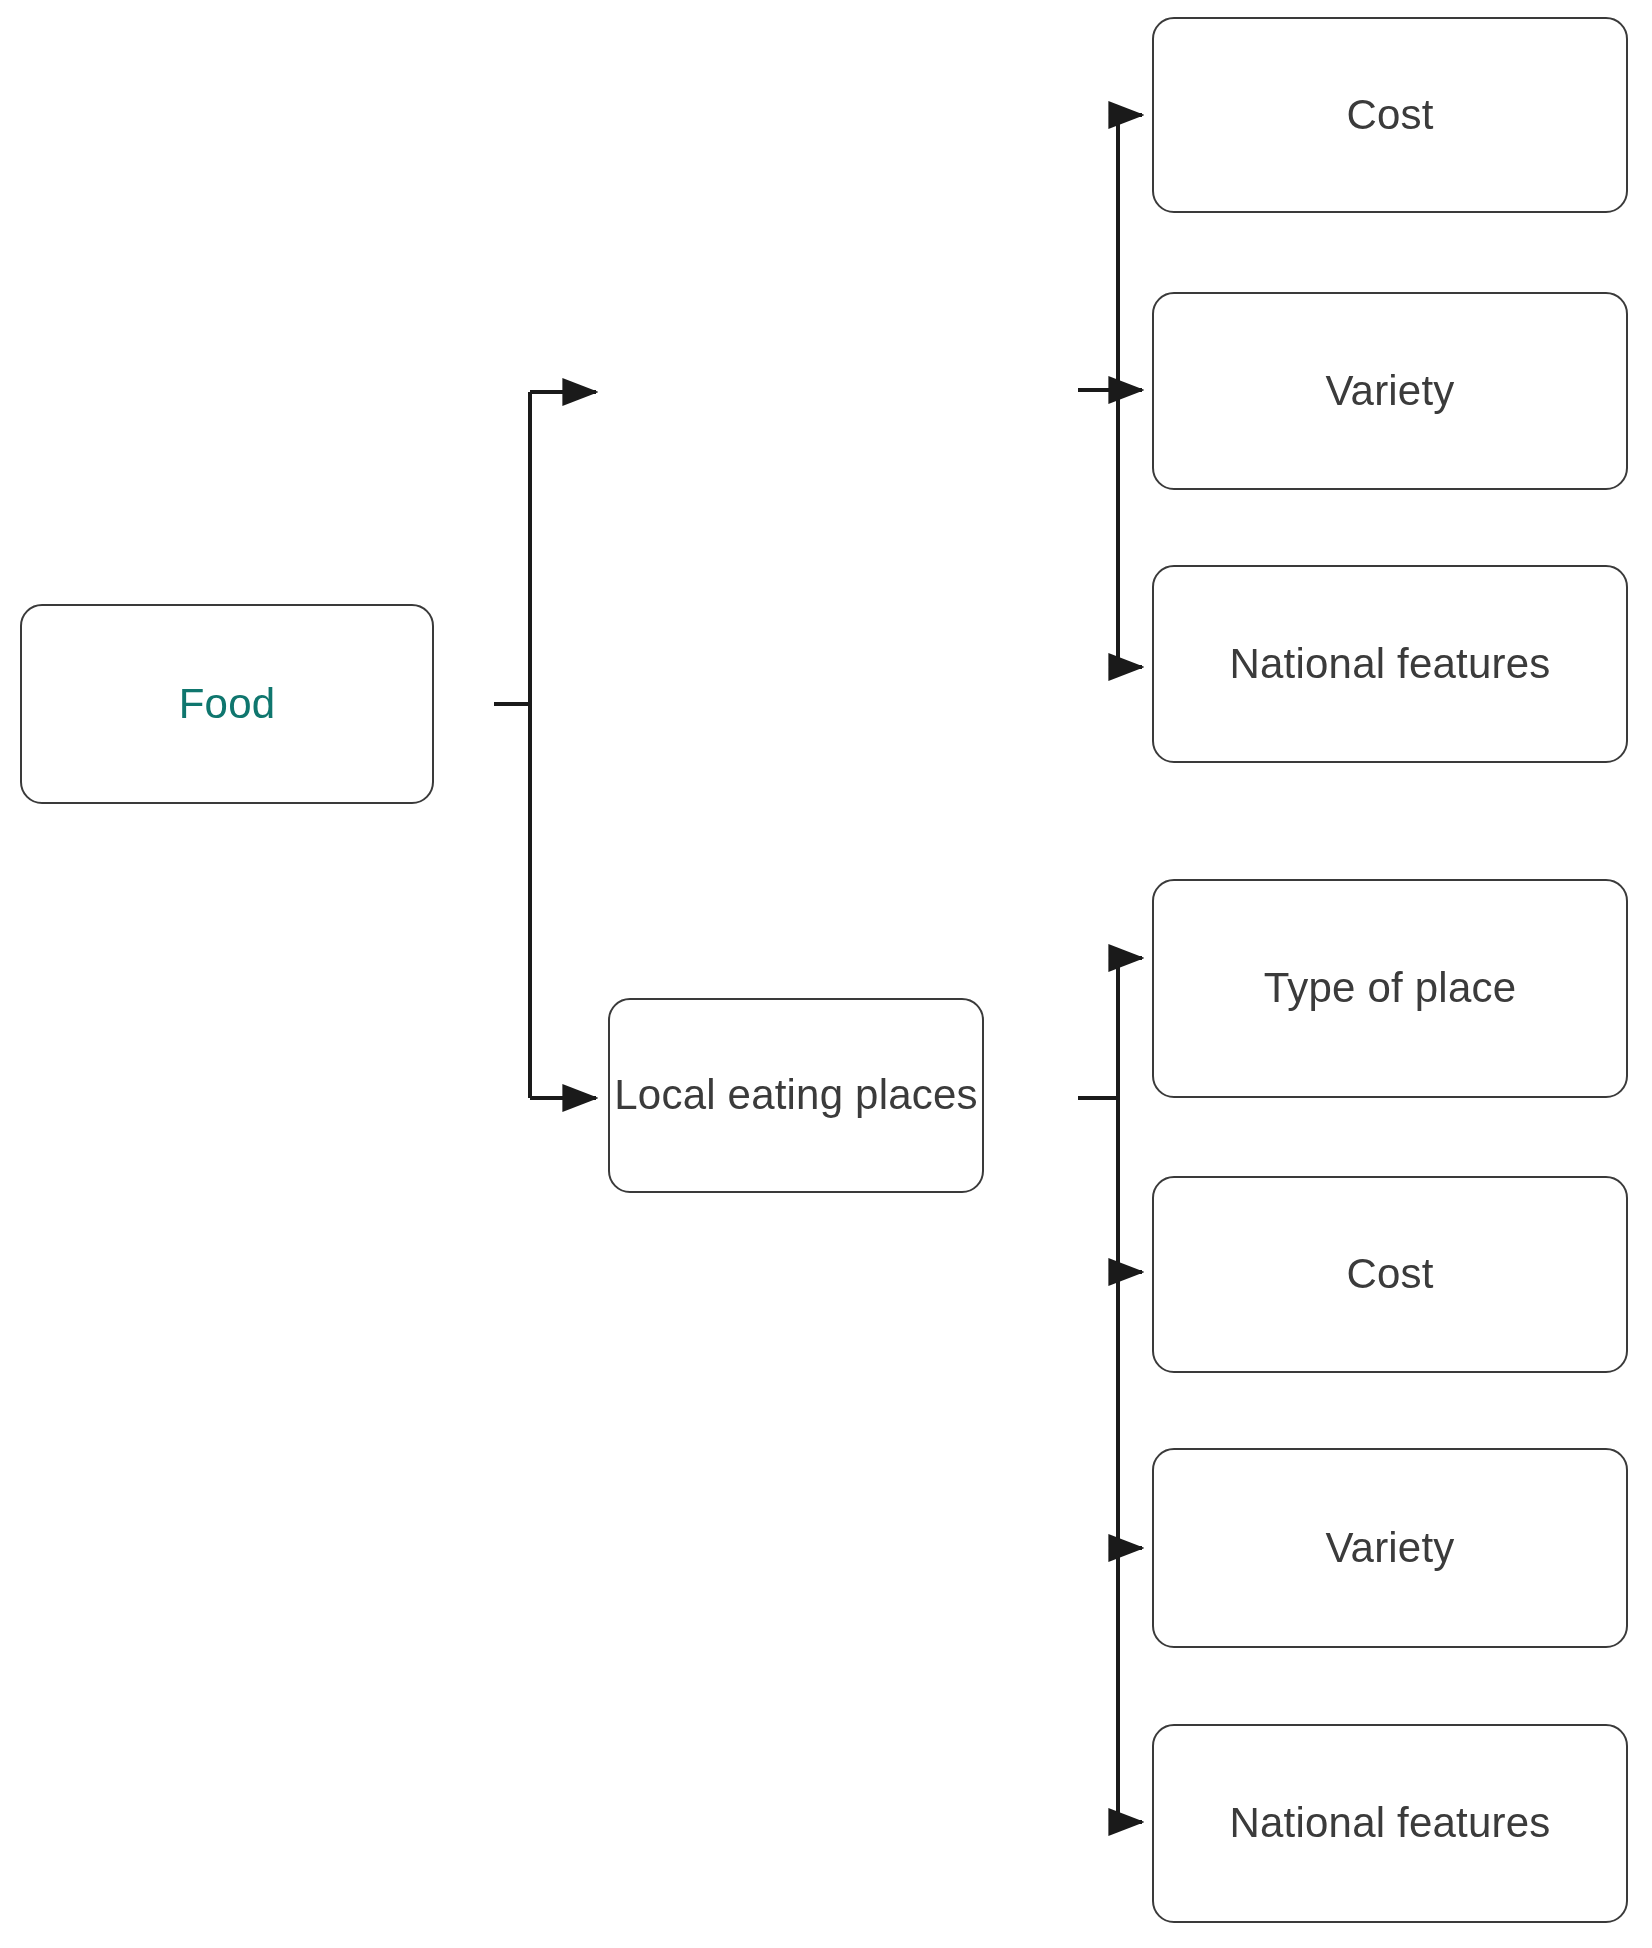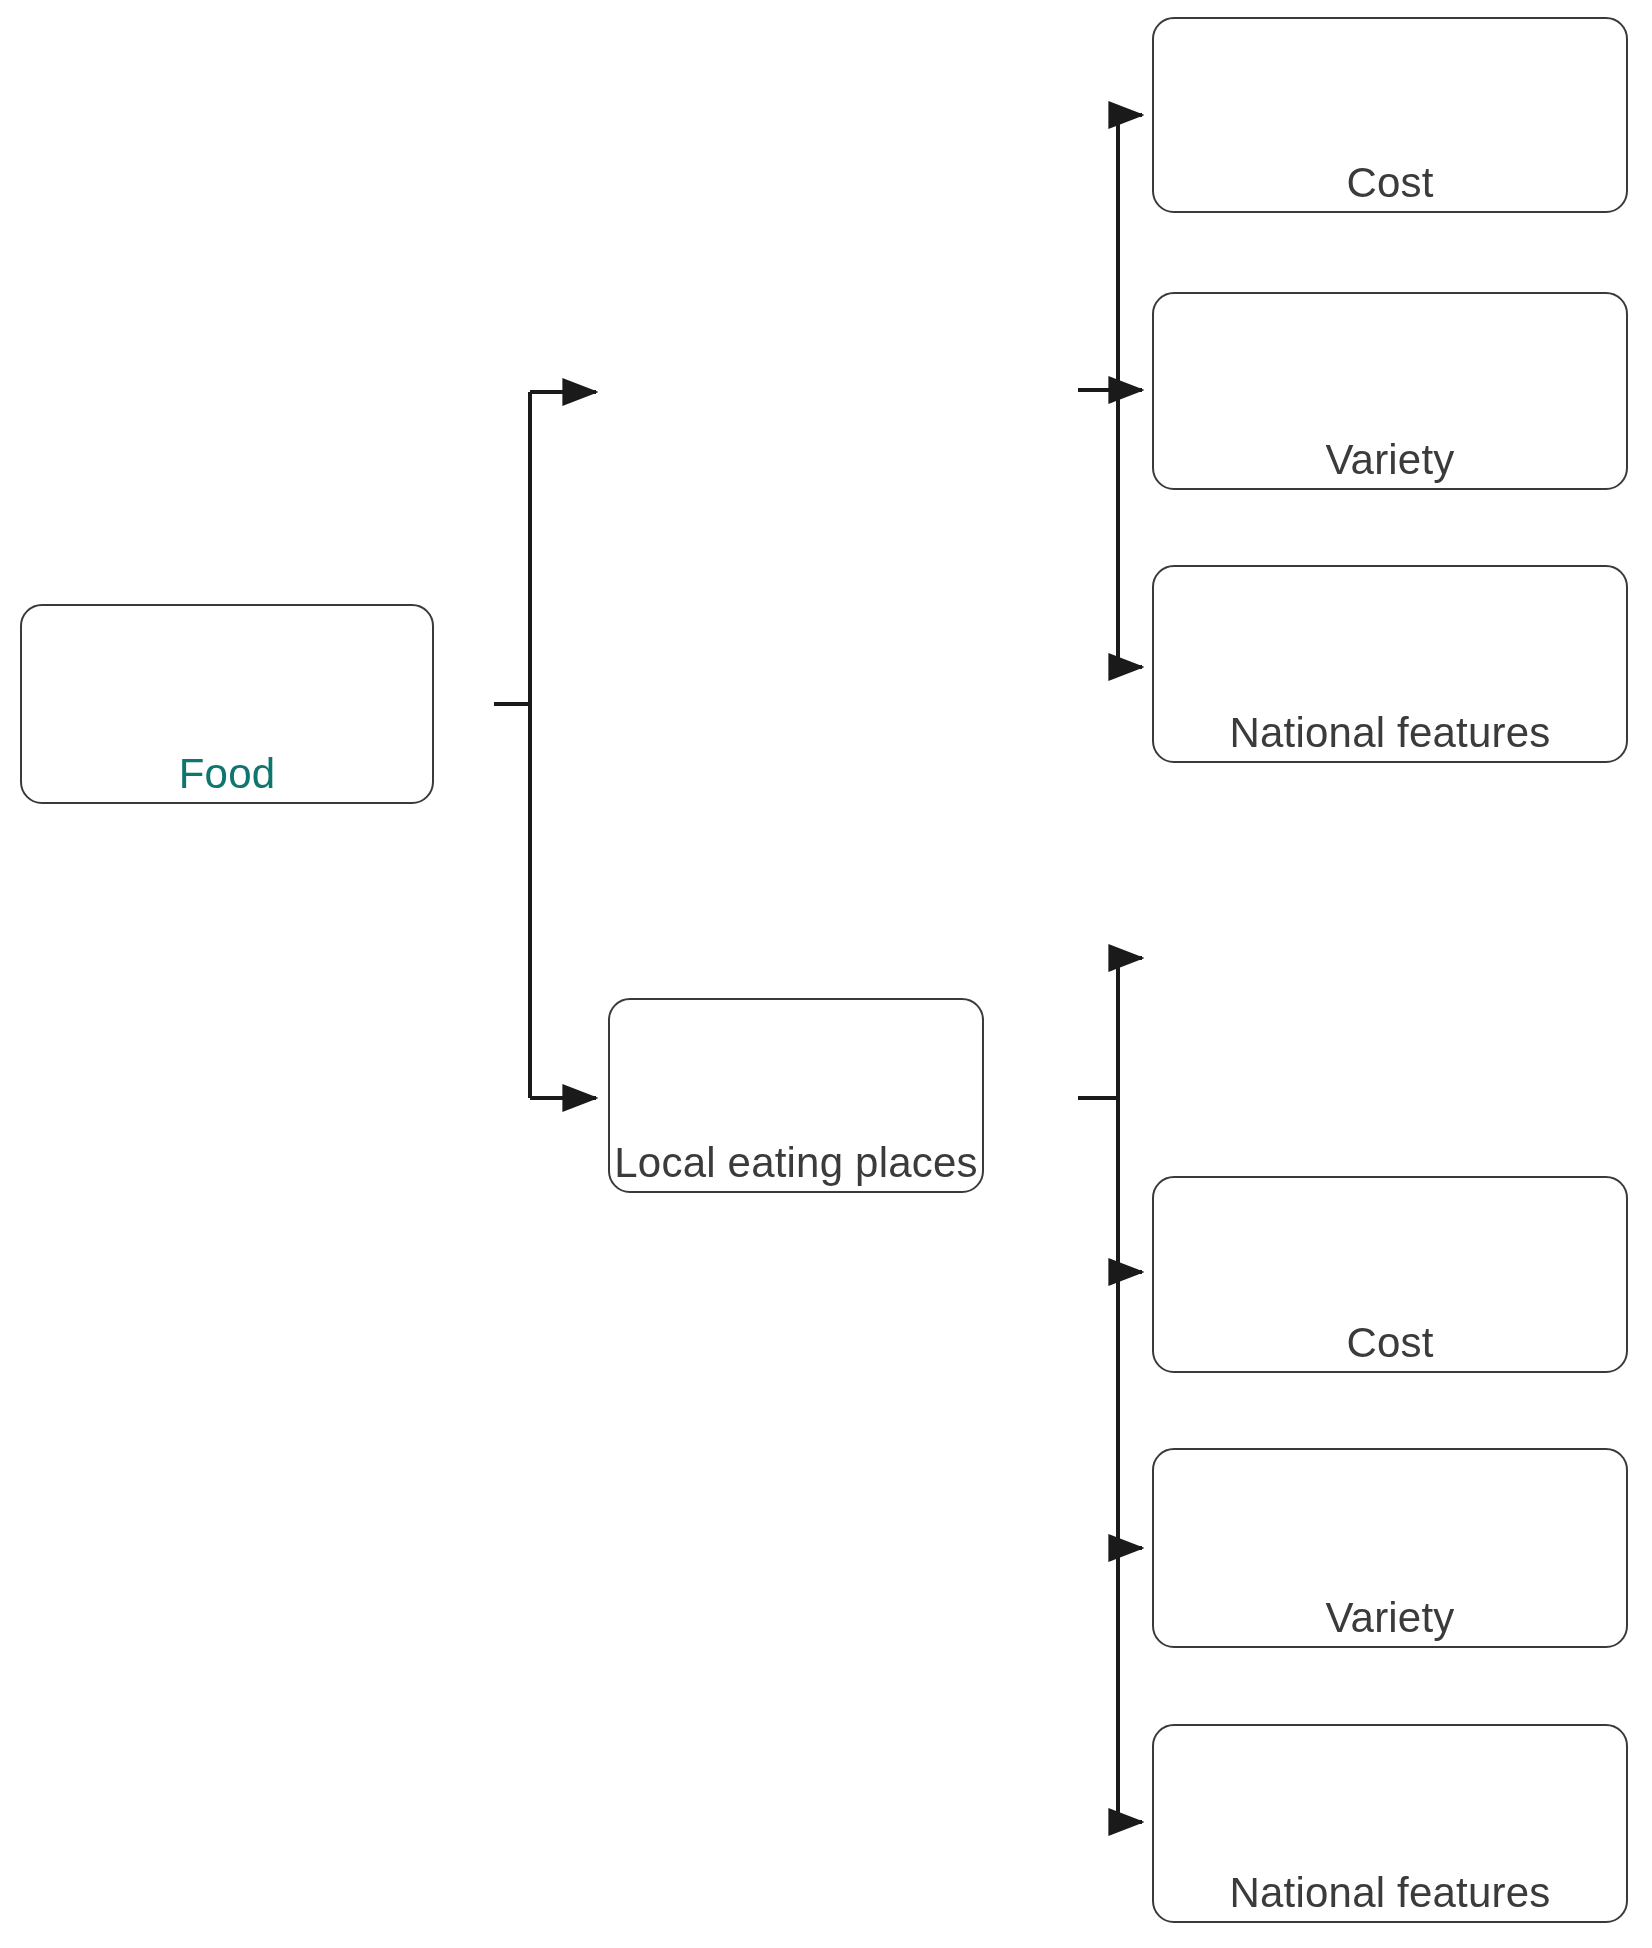--- a/index.html
+++ b/index.html
@@ -24,21 +24,21 @@
     width: 1652px;
     height: 1948px;
   }
   .node {
     position: absolute;
     box-sizing: border-box;
     background: #ffffff;
     border: 2px solid #3a3a3a;
     border-radius: 22px;
     display: flex;
-    align-items: flex-end;
+    align-items: center;
     justify-content: center;
     text-align: center;
     color: #3b3b3b;
     font-size: 42px;
     line-height: 1.15;
     letter-spacing: 0.2px;
     padding: 4px 14px;
   }
   .node-label {
     display: block;
@@ -96,20 +96,23 @@
   </div>
 
   <div class="node" id="node-p-national" style="left: 1152px; top: 565px; width: 476px; height: 198px; border-color: rgb(58, 58, 58); background: rgb(255, 255, 255); color: rgb(59, 59, 59);">
     <span class="node-label">National features</span>
   </div>
 
   <div class="node" id="node-local" style="left: 608px; top: 998px; width: 376px; height: 195px; border-color: rgb(58, 58, 58); background: rgb(255, 255, 255); color: rgb(59, 59, 59);">
     <span class="node-label">Local eating places</span>
   </div>
 
+  <div class="node" id="node-l-type" style="left: 1152px; top: 879px; width: 476px; height: 219px; border-color: rgb(58, 58, 58); background: rgb(255, 255, 255); color: rgb(59, 59, 59);">
+    <span class="node-label">Type of place</span>
+  </div>
 
   <div class="node" id="node-l-cost" style="left: 1152px; top: 1176px; width: 476px; height: 197px; border-color: rgb(58, 58, 58); background: rgb(255, 255, 255); color: rgb(59, 59, 59);">
     <span class="node-label">Cost</span>
   </div>
 
   <div class="node" id="node-l-variety" style="left: 1152px; top: 1448px; width: 476px; height: 200px; border-color: rgb(58, 58, 58); background: rgb(255, 255, 255); color: rgb(59, 59, 59);">
     <span class="node-label">Variety</span>
   </div>
 
   <div class="node" id="node-l-national" style="left: 1152px; top: 1724px; width: 476px; height: 199px; border-color: rgb(58, 58, 58); background: rgb(255, 255, 255); color: rgb(59, 59, 59);">

